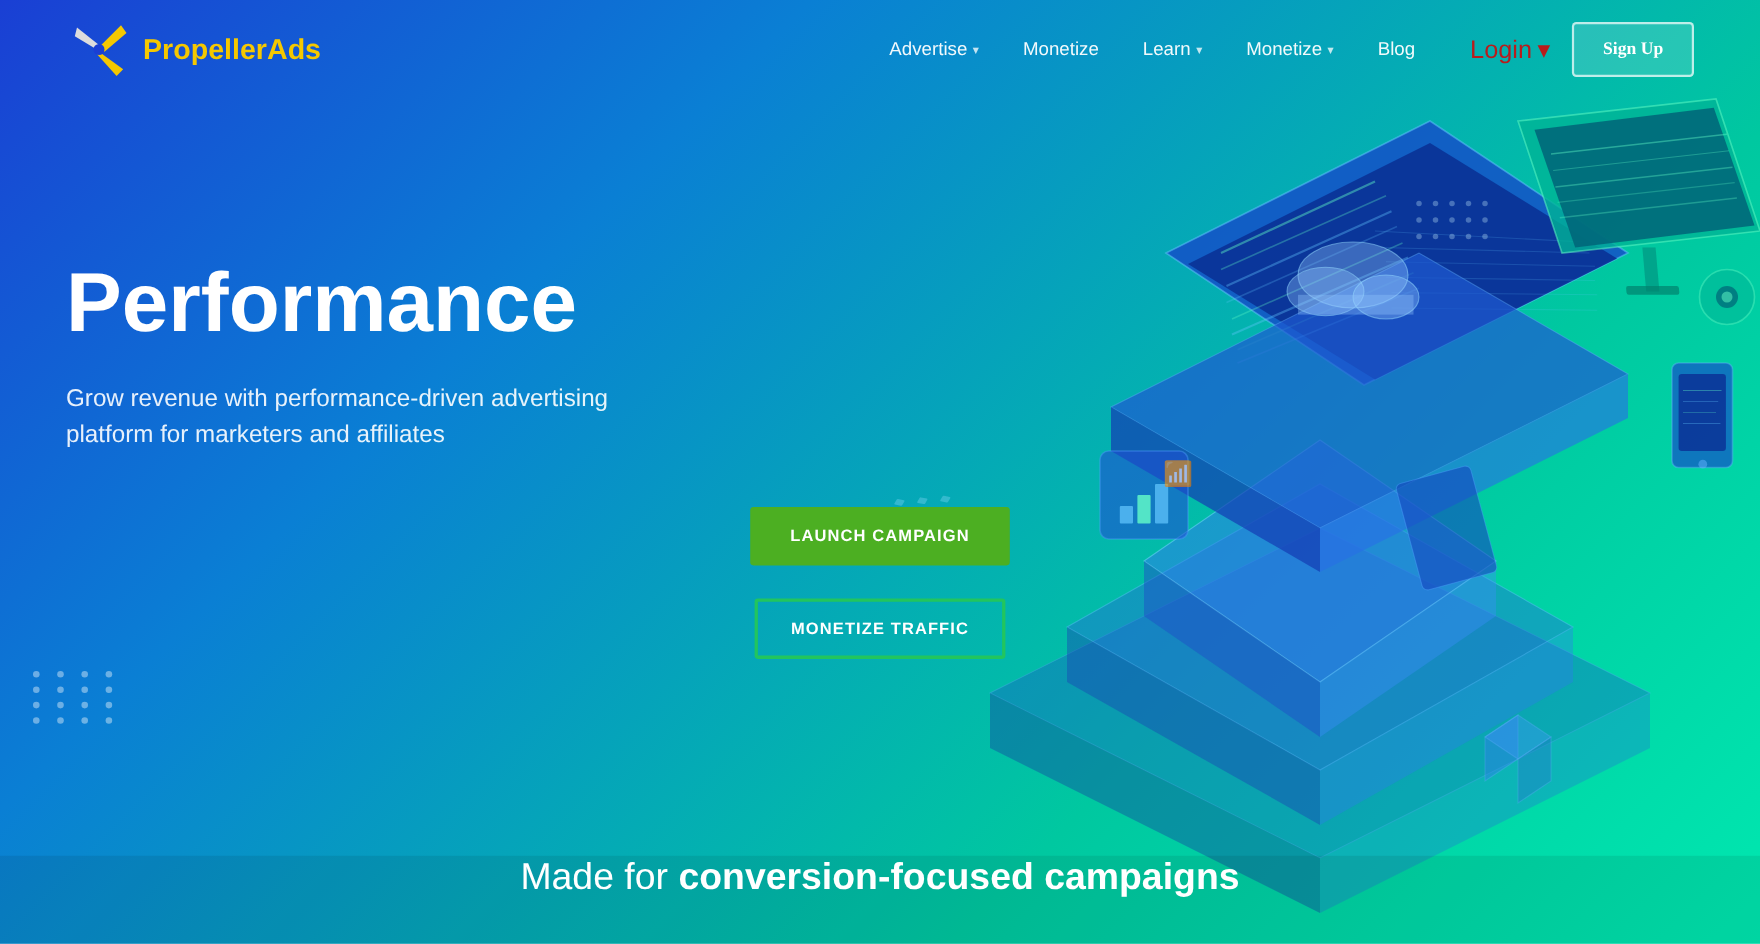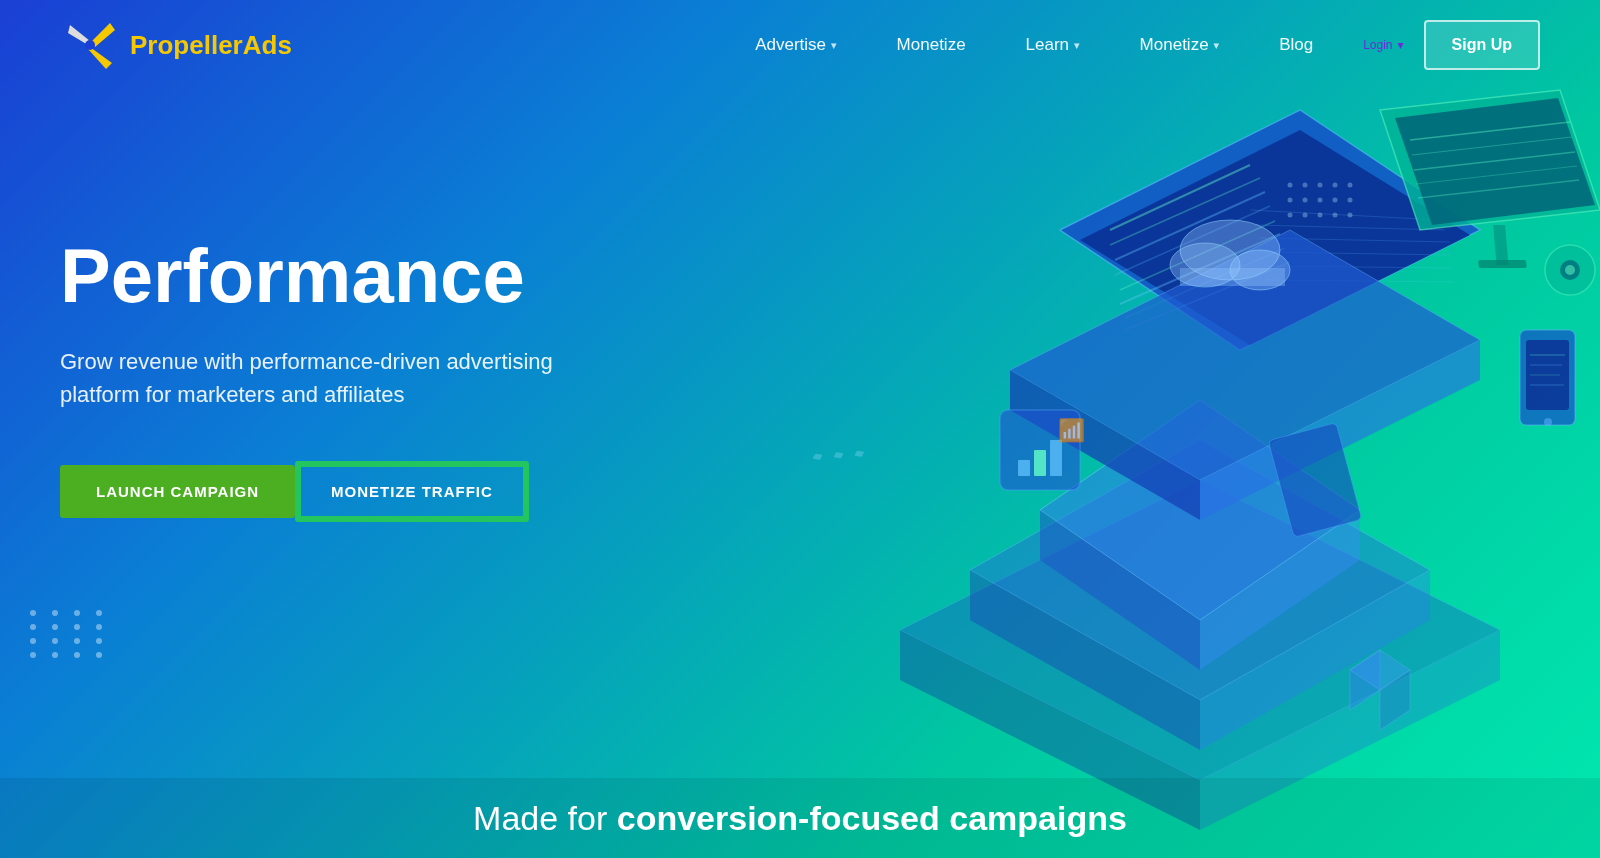--- a/index.html
+++ b/index.html
@@ -42,21 +42,21 @@
       color: white;
     }
 
     .logo-text span {
       color: #f5c800;
     }
 
     .nav-links {
       display: flex;
       align-items: center;
-      gap: 60px;
+      gap: 40px;
       list-style: none;
     }
 
     .nav-links li a {
       color: white;
       text-decoration: none;
       font-size: 17px;
       font-weight: 400;
       display: flex;
       align-items: center;
@@ -70,39 +70,40 @@
     }
 
     .nav-auth {
       display: flex;
       align-items: center;
       gap: 20px;
       margin-left: 50px;
     }
 
     .btn-login {
-      color: #6d28d9;
+      color: #b91c1c;
       background: none;
       border: none;
-      font-size: 12px;
+      font-size: 23px;
       cursor: pointer;
       display: flex;
       align-items: center;
       gap: 5px;
     }
 
     .btn-signup {
       background: rgba(255,255,255,0.15);
       border: 2px solid rgba(255,255,255,0.7);
       color: white;
       padding: 14px 26px;
       font-size: 16px;
       font-weight: 600;
       border-radius: 4px;
       cursor: pointer;
+      font-family: Liberation Serif, serif;
     }
 
     
     .hero {
       position: relative;
       padding: 60px 60px 0 60px;
       height: calc(858px - 90px - 80px);
       display: flex;
       flex-direction: column;
       justify-content: flex-start;
@@ -122,57 +123,58 @@
       font-size: 22px;
       font-weight: 400;
       max-width: 500px;
       line-height: 1.5;
       margin-bottom: 50px;
     }
 
     .hero-buttons {
       display: flex;
       align-items: center;
+      gap: 30px;
+      flex-direction: column;
     }
 
     .btn-launch {
       background: #4caf22;
       color: white;
       border: none;
       padding: 18px 36px;
       font-size: 15px;
       font-weight: 700;
       letter-spacing: 1px;
       cursor: pointer;
       border-radius: 3px;
       text-transform: uppercase;
     }
 
     .btn-monetize {
       background: transparent;
       color: white;
-      border: 6px solid #22c55e;
+      border: 3px solid #22c55e;
       padding: 16px 30px;
       font-size: 15px;
       font-weight: 600;
       letter-spacing: 1px;
       cursor: pointer;
       border-radius: 3px;
       text-transform: uppercase;
     }
 
     
     .bottom-tagline {
       position: absolute;
       bottom: 0;
       left: 0;
       right: 0;
       height: 80px;
       display: flex;
-      align-items: center;
       justify-content: center;
       background: rgba(0,0,0,0.08);
     }
 
     .bottom-tagline p {
       color: white;
       font-size: 34px;
       font-weight: 400;
       text-align: center;
     }

